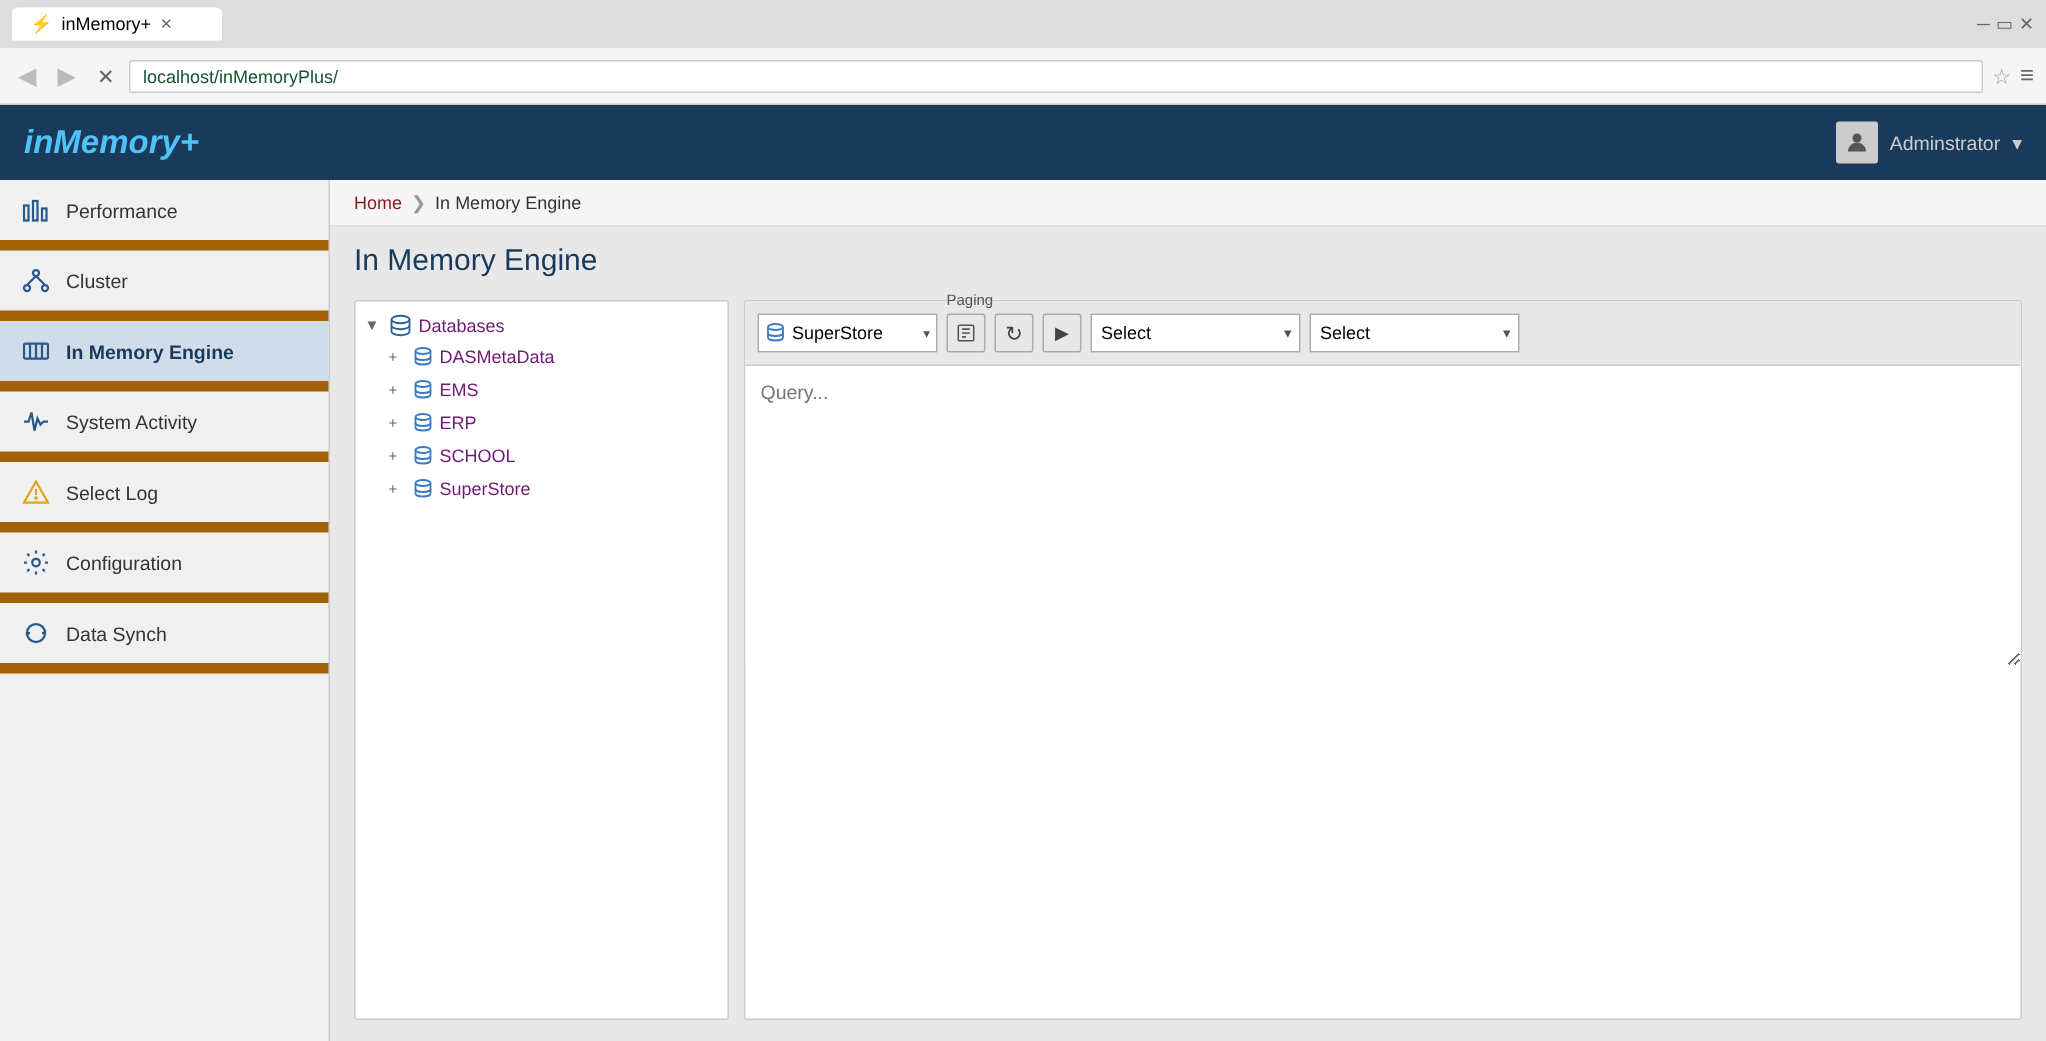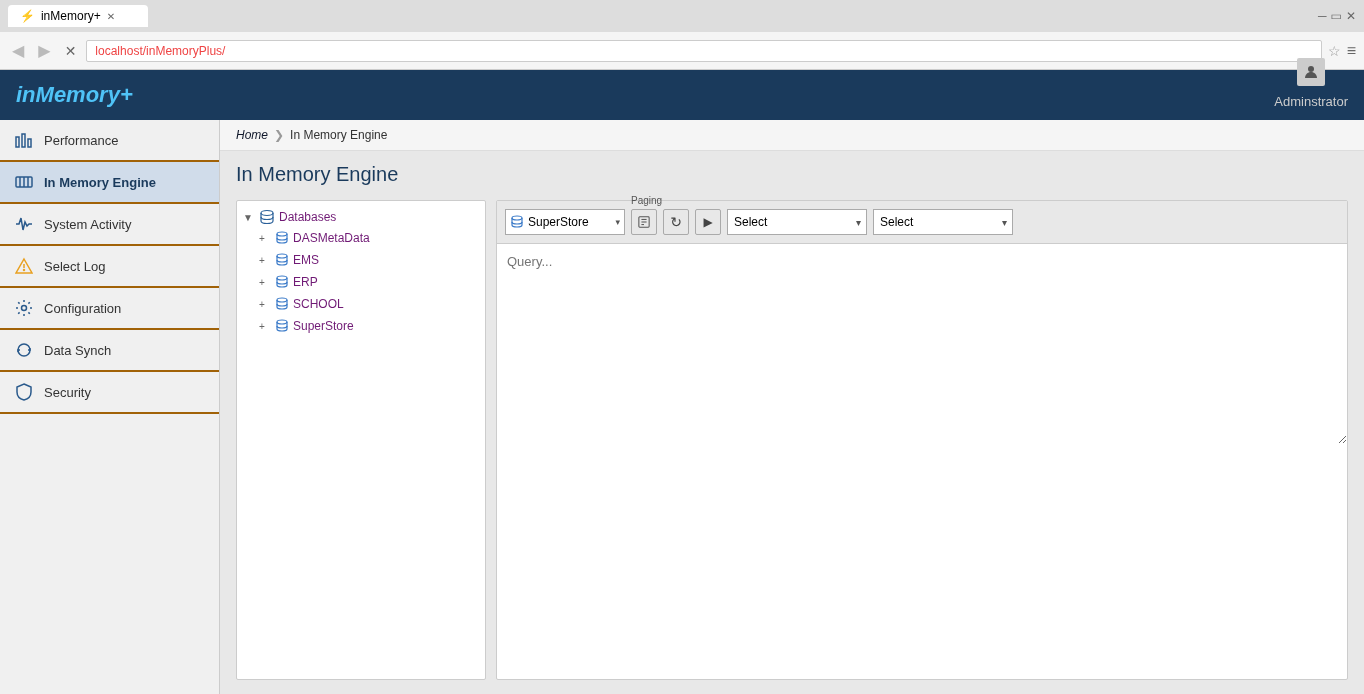--- a/index.html
+++ b/index.html
@@ -7,36 +7,36 @@
 
     
     .browser-chrome { background: #f0f0f0; }
     .browser-titlebar { background: #ddd; display: flex; align-items: center; padding: 4px 8px; gap: 8px; height: 32px; }
     .browser-tab { background: #fff; border-radius: 4px 4px 0 0; padding: 4px 12px; font-size: 12px; display: flex; align-items: center; gap: 6px; min-width: 140px; }
     .browser-tab-close { font-size: 10px; color: #666; cursor: pointer; }
     .browser-toolbar { background: #f5f5f5; display: flex; align-items: center; padding: 4px 8px; gap: 6px; border-bottom: 1px solid #ccc; height: 38px; }
     .browser-nav-btn { background: none; border: none; cursor: pointer; color: #666; font-size: 16px; padding: 2px 4px; }
     .browser-nav-btn:disabled { color: #bbb; }
     .browser-close-btn { color: #666; font-size: 14px; cursor: pointer; }
-    .url-bar { flex: 1; background: #fff; border: 1px solid #ccc; border-radius: 2px; padding: 3px 8px; font-size: 12px; color: #ef4444; }
+    .url-bar { flex: 1; background: #fff; border: 1px solid #ccc; border-radius: 2px; padding: 3px 8px; font-size: 12px; color: #14532d; }
     .browser-star { color: #999; font-size: 14px; }
     .browser-menu-btn { color: #666; font-size: 16px; }
 
     
     .app-header { background: #1a3a5c; color: white; height: 50px; display: flex; align-items: center; justify-content: space-between; padding: 0 16px; }
     .app-logo { font-size: 22px; font-weight: bold; color: #4fc3f7; font-style: italic; }
-    .app-user { display: flex; align-items: center; gap: 8px; color: #ccc; font-size: 13px; flex-direction: column; }
+    .app-user { display: flex; align-items: center; gap: 8px; color: #ccc; font-size: 13px; }
     .user-icon { width: 28px; height: 28px; background: #ccc; border-radius: 2px; display: flex; align-items: center; justify-content: center; }
 
     
     .main-layout { display: flex; height: calc(694px - 32px - 38px - 50px); }
 
     
     .sidebar { width: 220px; background: #f0f0f0; border-right: 1px solid #ccc; }
-    .sidebar-item { display: flex; align-items: center; gap: 10px; padding: 10px 14px; cursor: pointer; color: #333; border-bottom: 2px solid #a16207; }
+    .sidebar-item { display: flex; align-items: center; gap: 10px; padding: 10px 14px; cursor: pointer; color: #333; border-bottom: 7px solid #a16207; }
     .sidebar-item.active { background: #d0dcea; color: #1a3a5c; font-weight: bold; }
     .sidebar-icon { width: 20px; height: 20px; display: flex; align-items: center; justify-content: center; flex-shrink: 0; }
     .sidebar-label { font-size: 13px; }
 
     
     .content { flex: 1; background: #e8e8e8; padding: 0; overflow: hidden; }
 
     
     .breadcrumb { background: #f5f5f5; border-bottom: 1px solid #ddd; padding: 8px 16px; display: flex; align-items: center; gap: 6px; font-size: 12px; color: #555; }
     .breadcrumb-sep { color: #999; }
@@ -117,20 +117,32 @@
     <div class="sidebar-item">
       <div class="sidebar-icon">
         <svg width="18" height="18" viewBox="0 0 18 18" fill="none" stroke="#2a5a8c" stroke-width="1.5">
             <rect x="1" y="6" width="3" height="10"></rect>
             <rect x="7" y="3" width="3" height="13"></rect>
             <rect x="13" y="8" width="3" height="8"></rect>
           </svg>
       </div>
       <span class="sidebar-label">Performance</span>
     </div>
+    <div class="sidebar-item">
+      <div class="sidebar-icon">
+        <svg width="18" height="18" viewBox="0 0 18 18" fill="none" stroke="#2a5a8c" stroke-width="1.5">
+            <circle cx="9" cy="4" r="2"></circle>
+            <circle cx="3" cy="14" r="2"></circle>
+            <circle cx="15" cy="14" r="2"></circle>
+            <line x1="9" y1="6" x2="3" y2="12"></line>
+            <line x1="9" y1="6" x2="15" y2="12"></line>
+          </svg>
+      </div>
+      <span class="sidebar-label">Cluster</span>
+    </div>
     <div class="sidebar-item active">
       <div class="sidebar-icon">
         <svg width="18" height="18" viewBox="0 0 18 18" fill="none" stroke="#2a5a8c" stroke-width="1.5">
             <rect x="1" y="4" width="16" height="10" rx="1"></rect>
             <line x1="5" y1="4" x2="5" y2="14"></line>
             <line x1="9" y1="4" x2="9" y2="14"></line>
             <line x1="13" y1="4" x2="13" y2="14"></line>
           </svg>
       </div>
       <span class="sidebar-label">In Memory Engine</span>
@@ -167,34 +179,26 @@
       <div class="sidebar-icon">
         <svg width="18" height="18" viewBox="0 0 18 18" fill="none" stroke="#2a5a8c" stroke-width="1.5">
             <path d="M3 9a6 6 0 0112 0"></path>
             <polyline points="15,7 15,9 13,9"></polyline>
             <path d="M15 9a6 6 0 01-12 0"></path>
             <polyline points="3,11 3,9 5,9"></polyline>
           </svg>
       </div>
       <span class="sidebar-label">Data Synch</span>
     </div>
-    <div class="sidebar-item">
-      <div class="sidebar-icon">
-        <svg width="18" height="18" viewBox="0 0 18 18" fill="none" stroke="#2a5a8c" stroke-width="1.5">
-            <path d="M9 1l7 3v5c0 4-3 7-7 8-4-1-7-4-7-8V4z"></path>
-          </svg>
-      </div>
-      <span class="sidebar-label">Security</span>
-    </div>
   </div>
 
   <div class="content">
 
     <div class="breadcrumb">
-      <span style="color:#0f172a; cursor:pointer;font-style:italic;">Home</span>
+      <span style="color:#7f1d1d; cursor:pointer;">Home</span>
       <span class="breadcrumb-sep">❯</span>
       <span class="breadcrumb-current">In Memory Engine</span>
     </div>
 
     <div class="page-content">
       <h1 class="page-title">In Memory Engine</h1>
 
       <div class="engine-layout">
 
         <div class="tree-panel">

